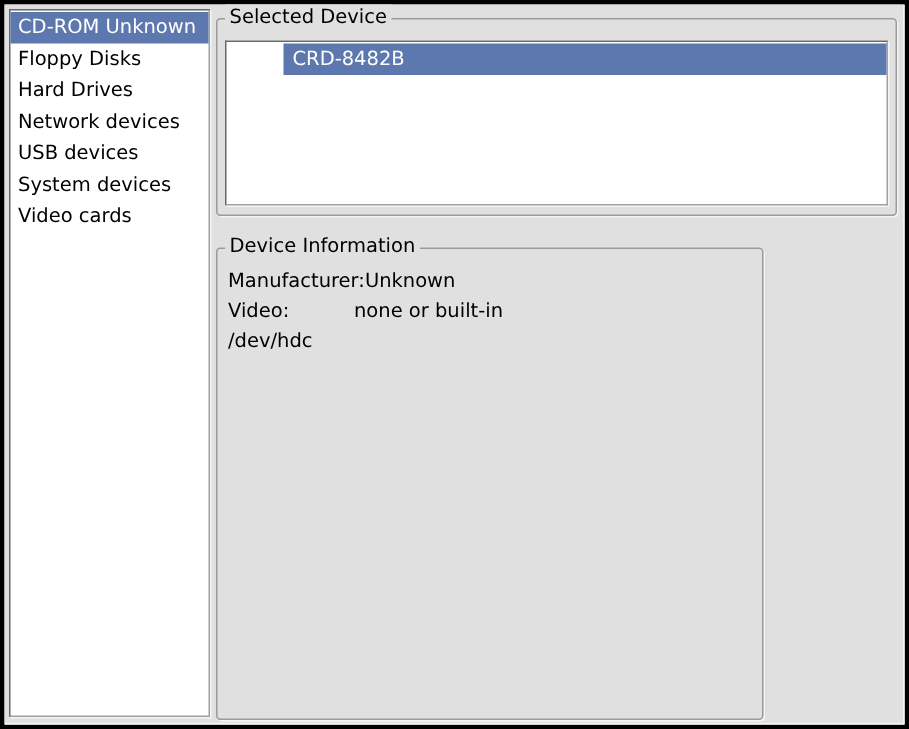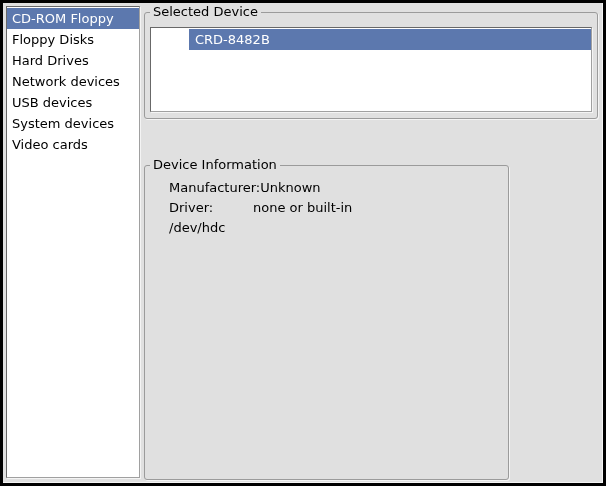--- a/index.html
+++ b/index.html
@@ -70,21 +70,21 @@
     position: absolute;
     top: -10px;
     left: 5px;
     background: var(--background);
     padding: 0 3px;
     line-height: 18px;
     white-space: nowrap;
   }
   .frame-selected-device {
     left: 141px; top: 9px;
-    width: 454px; height: 107px;
+    width: 454px; height: 132px;
   }
   .frame-device-info {
     left: 141px; top: 162px;
     width: 365px; height: 315px;
   }
 
   
   .device-list {
     position: absolute;
     left: 5px; right: 5px; top: 14px; bottom: 6px;
@@ -93,39 +93,39 @@
     border-top-color: var(--sunken-dark);
     border-left-color: var(--sunken-dark);
     box-shadow: 1px 1px 0 var(--highlight);
     padding-top: 1px;
   }
   .device-list .list-item { padding-left: 6px; margin-left: 38px; }
 
   
   .info-fields {
     position: absolute;
-    left: 7px; top: 12px; right: 18px; margin-left: 17px;
+    left: 7px; top: 12px; right: 18px;
   }
   .info-row {
     display: flex;
     line-height: 20px;
   }
   .info-label {
     flex: 0 0 84px;
     white-space: nowrap;
   }
   .info-value { white-space: nowrap; }
 </style>
 </head>
 <body>
 
 <div id="app">
 
   <div class="sidebar-list">
-    <div class="list-item selected">CD-ROM Floppy</div>
+    <div class="list-item selected">CD-ROM Unknown</div>
     <div class="list-item">Floppy Disks</div>
     <div class="list-item">Hard Drives</div>
     <div class="list-item">Network devices</div>
     <div class="list-item">USB devices</div>
     <div class="list-item">System devices</div>
     <div class="list-item">Video cards</div>
   </div>
 
   <div class="frame frame-selected-device">
     <span class="frame-label">Selected Device</span>
@@ -135,21 +135,21 @@
   </div>
 
   <div class="frame frame-device-info">
     <span class="frame-label">Device Information</span>
     <div class="info-fields">
       <div class="info-row">
         <span class="info-label">Manufacturer:</span>
         <span class="info-value">Unknown</span>
       </div>
       <div class="info-row">
-        <span class="info-label">Driver:</span>
+        <span class="info-label">Video:</span>
         <span class="info-value">none or built-in</span>
       </div>
       <div class="info-row">
         <span class="info-value">/dev/hdc</span>
       </div>
     </div>
   </div>
 
 </div>
 

